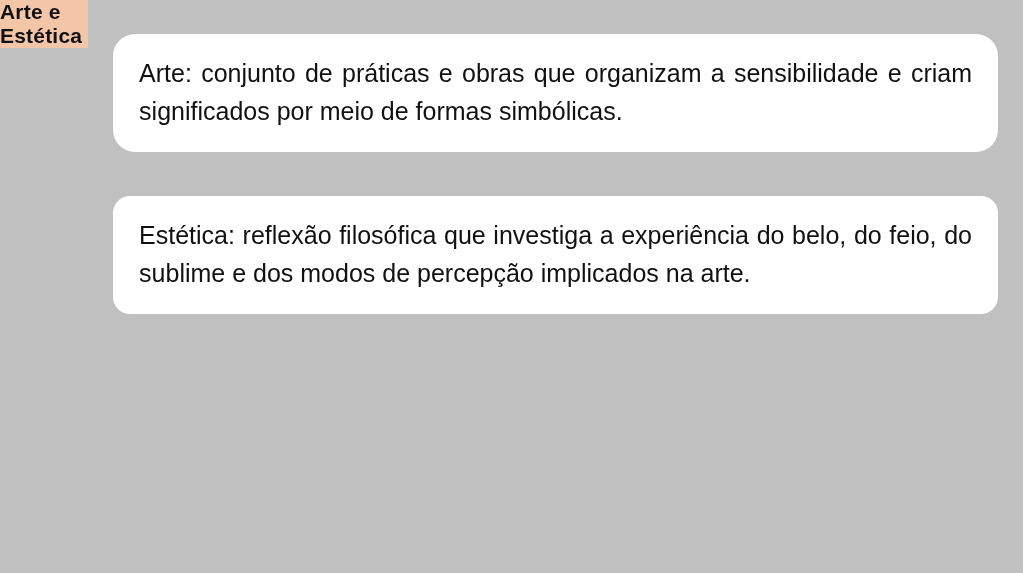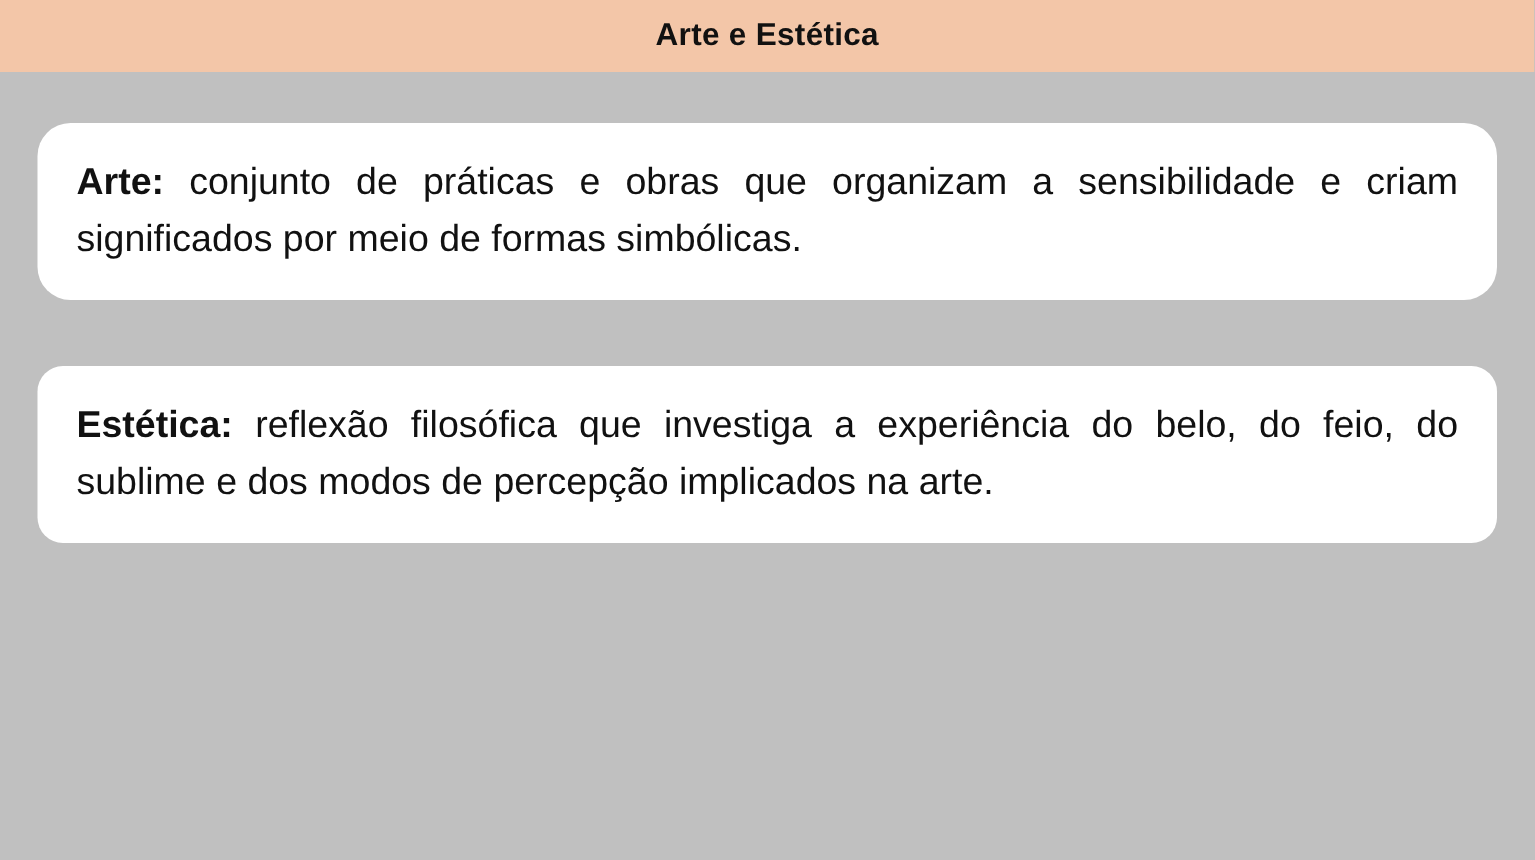--- a/index.html
+++ b/index.html
@@ -13,21 +13,21 @@
     font-family: "Liberation Sans", sans-serif;
     overflow: hidden;
   }
   .page {
     position: relative;
     width: 1023px;
     height: 573px;
     background: #c0c0c0;
     box-sizing: border-box;
     display: flex;
-    flex-direction: column;
+    flex-direction: row;
   }
   .title-bar {
     height: 48px;
     min-height: 48px;
     background: #f3c6a8;
     display: flex;
     align-items: center;
     justify-content: center;
   }
   .title-bar .title-text {
@@ -49,21 +49,21 @@
     border-radius: 22px;
     padding: 20px 26px 22px 26px;
     box-sizing: border-box;
     color: #111111;
     font-size: 25px;
     line-height: 1.52;
     text-align: justify;
     text-justify: inter-word;
   }
   .card .term {
-    font-weight: bold;
+    font-weight: normal;
   }
   .card-1 {
     margin-top: 8px;
   }
   .card-2 {
     margin-top: 10px;
     border-radius: 17px;
   }
   .card p {
     margin: 0;

